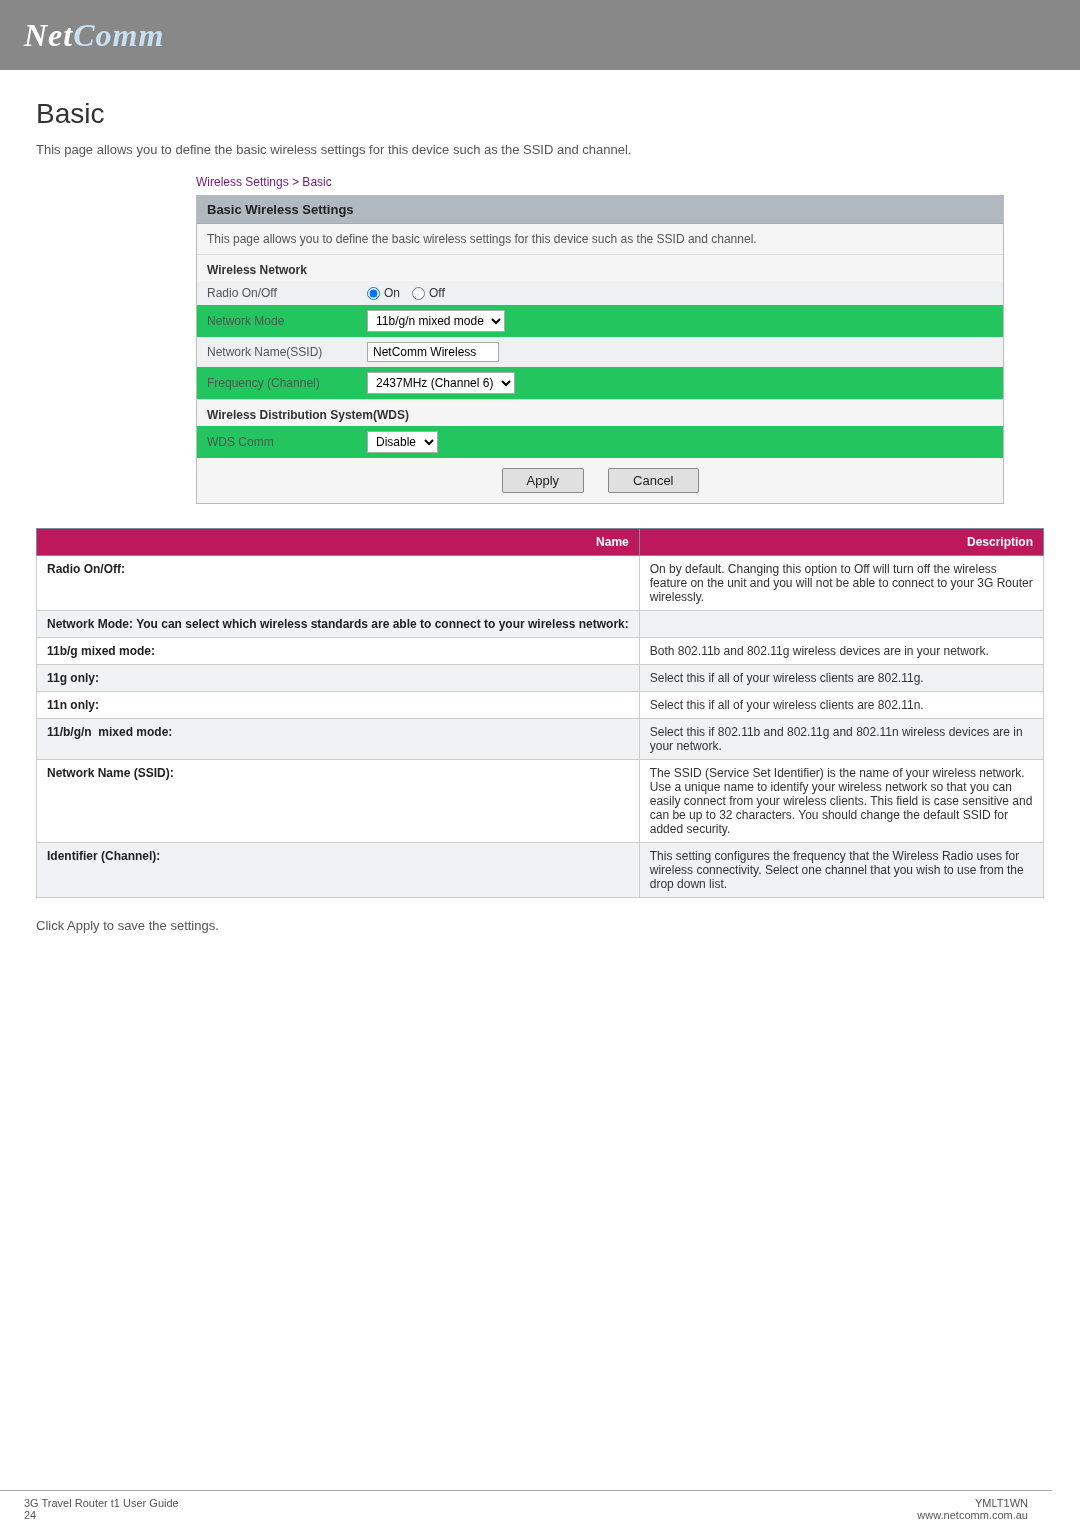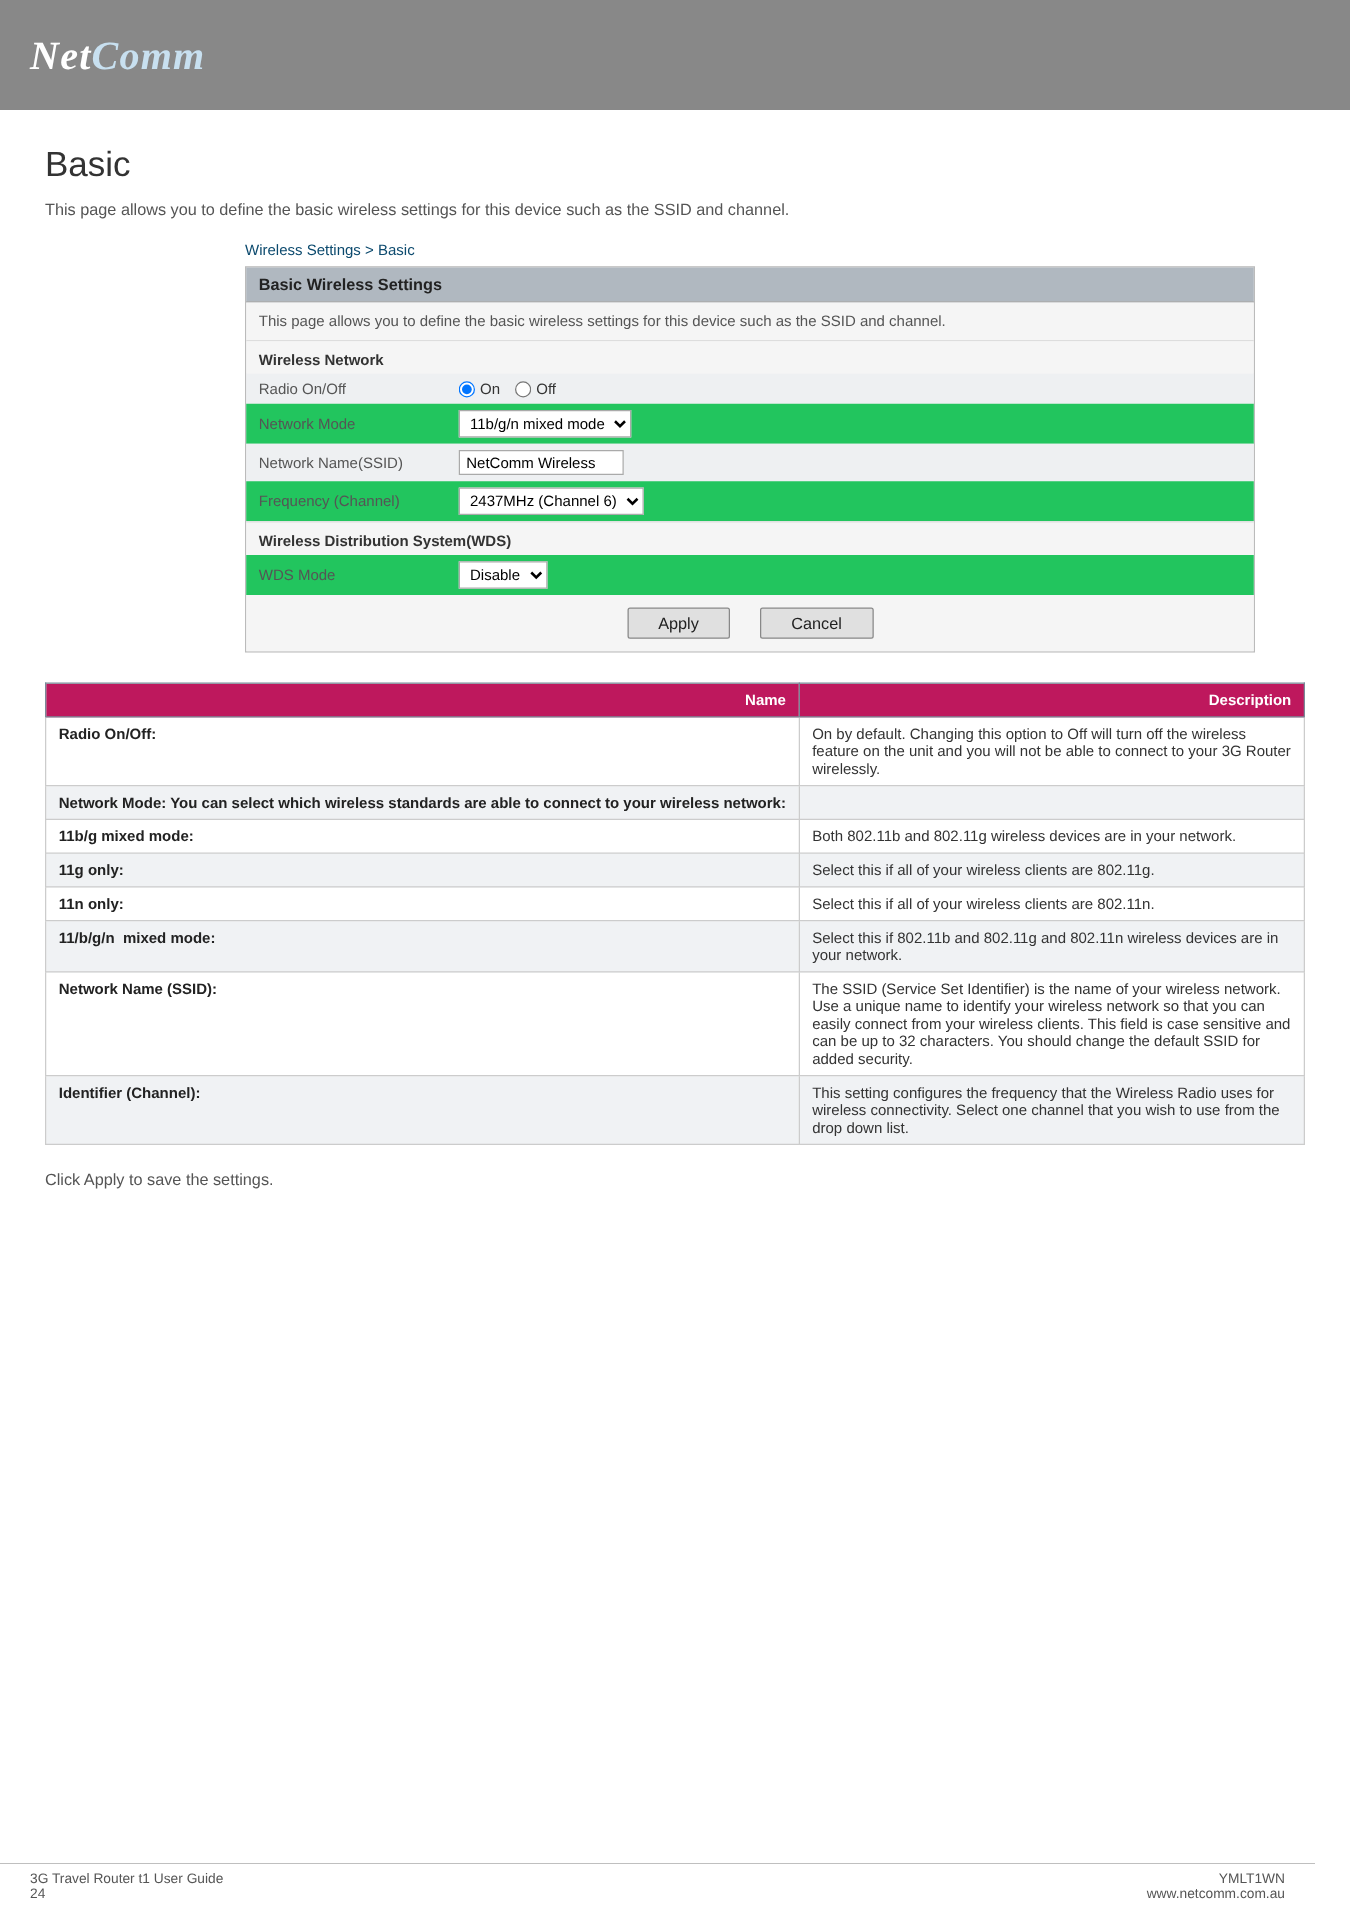--- a/index.html
+++ b/index.html
@@ -9,21 +9,21 @@
       color: #333;
       background: #fff;
       width: 1080px;
       min-height: 1527px;
     }
 
     
     .header {
       background: #888;
       padding: 18px 24px;
-      height: 88px;
+      height: 70px;
       display: flex;
       align-items: center;
     }
     .header-logo {
       color: #fff;
       font-size: 32px;
       font-weight: bold;
       font-style: italic;
       font-family: 'Times New Roman', serif;
       letter-spacing: 1px;
@@ -50,21 +50,21 @@
     }
 
     
     .settings-panel {
       margin-left: 160px;
       margin-right: 40px;
       margin-bottom: 24px;
     }
 
     .breadcrumb {
-      color: #0c4a6e;
+      color: #701a75;
       font-size: 12px;
       margin-bottom: 6px;
     }
 
     .settings-box {
       border: 1px solid #bbb;
       background: #f5f5f5;
     }
 
     .settings-box-header {
@@ -302,21 +302,21 @@
         <div class="form-control-area">
           <select class="form-select">
             <option>2437MHz (Channel 6)</option>
           </select>
         </div>
       </div>
 
       <div class="wds-section-header">Wireless Distribution System(WDS)</div>
 
       <div class="form-row">
-        <div class="form-label">WDS Mode</div>
+        <div class="form-label">WDS Comm</div>
         <div class="form-control-area">
           <select class="form-select">
             <option>Disable</option>
             <option>Enable</option>
           </select>
         </div>
       </div>
 
       <div class="button-row">
         <button class="btn">Apply</button>

